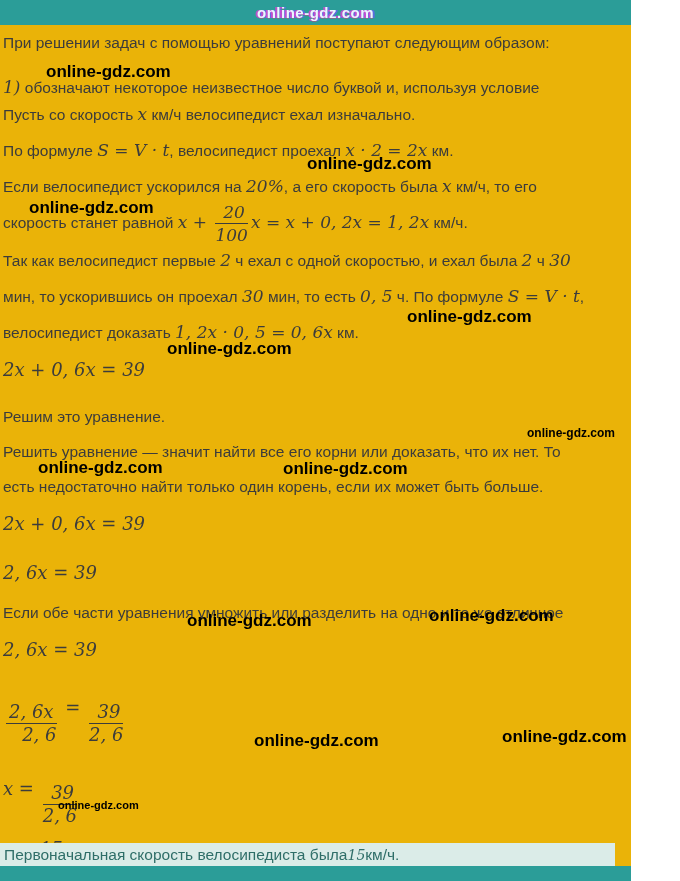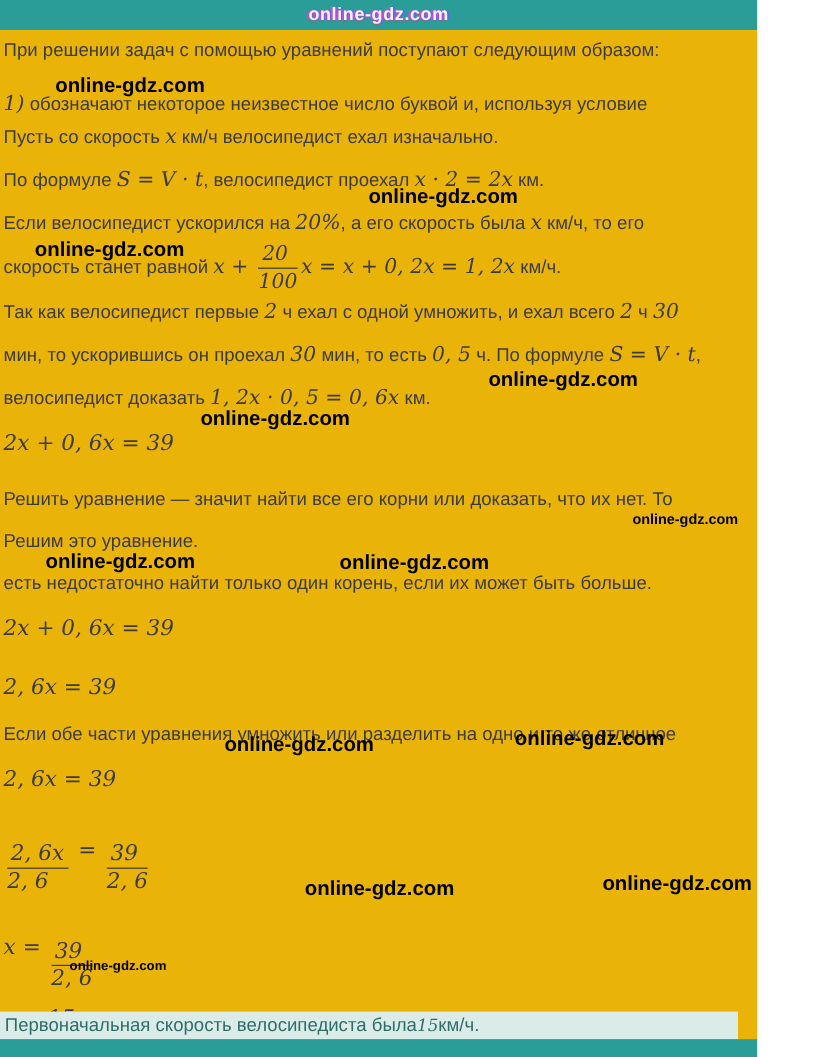--- a/index.html
+++ b/index.html
@@ -13,21 +13,21 @@
 
   .content { position:relative; z-index:1; padding:7px 6px 0 3px; color:#3c3c3c; font-size:15.5px; }
   .line { margin-bottom:13px; line-height:22px; }
   .gap-lg  { margin-bottom:22px; }
   .gap-md  { margin-bottom:15px; }
   .gap-sm  { margin-bottom:10px; }
   .gap-xs  { margin-bottom:4px; }
   .math { font-family:"DejaVu Serif","Liberation Serif",serif; font-style:italic; font-size:17px; color:inherit; }
   .math-line { line-height:26px; }
   .math-line .math { font-size:18px;margin-top:28px; }
-  .frac { display:inline-block; text-align:left; vertical-align:middle; margin:0 3px; line-height:20px;font-style:italic; }
+  .frac { display:inline-block; text-align:right; vertical-align:middle; margin:0 3px; line-height:20px;font-style:italic; }
   .frac .num { display:block; border-bottom:1px solid currentColor; padding:0 3px 1px; }
   .frac .den { display:block; padding-top:1px; }
 
   .wm { position:absolute; z-index:2; font-weight:bold; color:#000; font-size:17px; white-space:nowrap; }
   .wm1  { left:46px;  top:62px;  }
   .wm2  { left:307px; top:154px; }
   .wm3  { left:29px;  top:198px; }
   .wm4  { left:407px; top:307px; }
   .wm5  { left:167px; top:339px; }
   .wm6  { left:527px; top:426px; font-size:12px; }
@@ -53,26 +53,26 @@
     <span class="glitch">online-gdz.com</span>
   </div>
 
   <div class="content">
     <div class="line gap-lg"><span class="txt">При решении задач с помощью уравнений поступают следующим образом:</span></div>
     <div class="line gap-xs"><span class="math">1)</span><span class="txt"> обозначают некоторое неизвестное число буквой и, используя условие</span></div>
     <div class="line"><span class="txt">Пусть со скорость </span><span class="math">x</span><span class="txt"> км/ч велосипедист ехал изначально.</span></div>
     <div class="line"><span class="txt">По формуле </span><span class="math">S = V · t</span><span class="txt">, велосипедист проехал </span><span class="math">x · 2 = 2x</span><span class="txt"> км.</span></div>
     <div class="line gap-xs"><span class="txt">Если велосипедист ускорился на </span><span class="math">20%</span><span class="txt">, а его скорость была </span><span class="math">x</span><span class="txt"> км/ч, то его</span></div>
     <div class="line gap-xs"><span class="txt">скорость станет равной </span><span class="math">x + </span><span class="frac math"><span class="num">20</span><span class="den">100</span></span><span class="math">x = x + 0, 2x = 1, 2x</span><span class="txt"> км/ч.</span></div>
-    <div class="line"><span class="txt">Так как велосипедист первые </span><span class="math">2</span><span class="txt"> ч ехал с одной умножить, и ехал всего </span><span class="math">2</span><span class="txt"> ч </span><span class="math">30</span></div>
+    <div class="line"><span class="txt">Так как велосипедист первые </span><span class="math">2</span><span class="txt"> ч ехал с одной скоростью, и ехал была </span><span class="math">2</span><span class="txt"> ч </span><span class="math">30</span></div>
     <div class="line"><span class="txt">мин, то ускорившись он проехал </span><span class="math">30</span><span class="txt"> мин, то есть </span><span class="math">0, 5</span><span class="txt"> ч. По формуле </span><span class="math">S = V · t</span><span class="txt">,</span></div>
     <div class="line"><span class="txt">велосипедист доказать </span><span class="math">1, 2x · 0, 5 = 0, 6x</span><span class="txt"> км.</span></div>
     <div class="line math-line gap-lg"><span class="math">2x + 0, 6x = 39</span></div>
+    <div class="line"><span class="txt">Решим это уравнение.</span></div>
     <div class="line"><span class="txt">Решить уравнение — значит найти все его корни или доказать, что их нет. То</span></div>
-    <div class="line"><span class="txt">Решим это уравнение.</span></div>
     <div class="line"><span class="txt">есть недостаточно найти только один корень, если их может быть больше.</span></div>
     <div class="line math-line gap-lg"><span class="math">2x + 0, 6x = 39</span></div>
     <div class="line math-line gap-md"><span class="math">2, 6x = 39</span></div>
     <div class="line"><span class="txt">Если обе части уравнения умножить или разделить на одно и то же отличное</span></div>
     <div class="line math-line gap-sm"><span class="math">2, 6x = 39</span></div>
     <div class="line math-line gap-sm"><span class="frac math"><span class="num">2, 6x</span><span class="den">2, 6</span></span><span class="math"> = </span><span class="frac math"><span class="num">39</span><span class="den">2, 6</span></span></div>
     <div class="line math-line gap-sm"><span class="math">x = </span><span class="frac math"><span class="num">39</span><span class="den">2, 6</span></span></div>
     <div class="line math-line"><span class="math">x = 15</span></div>
   </div>
 

